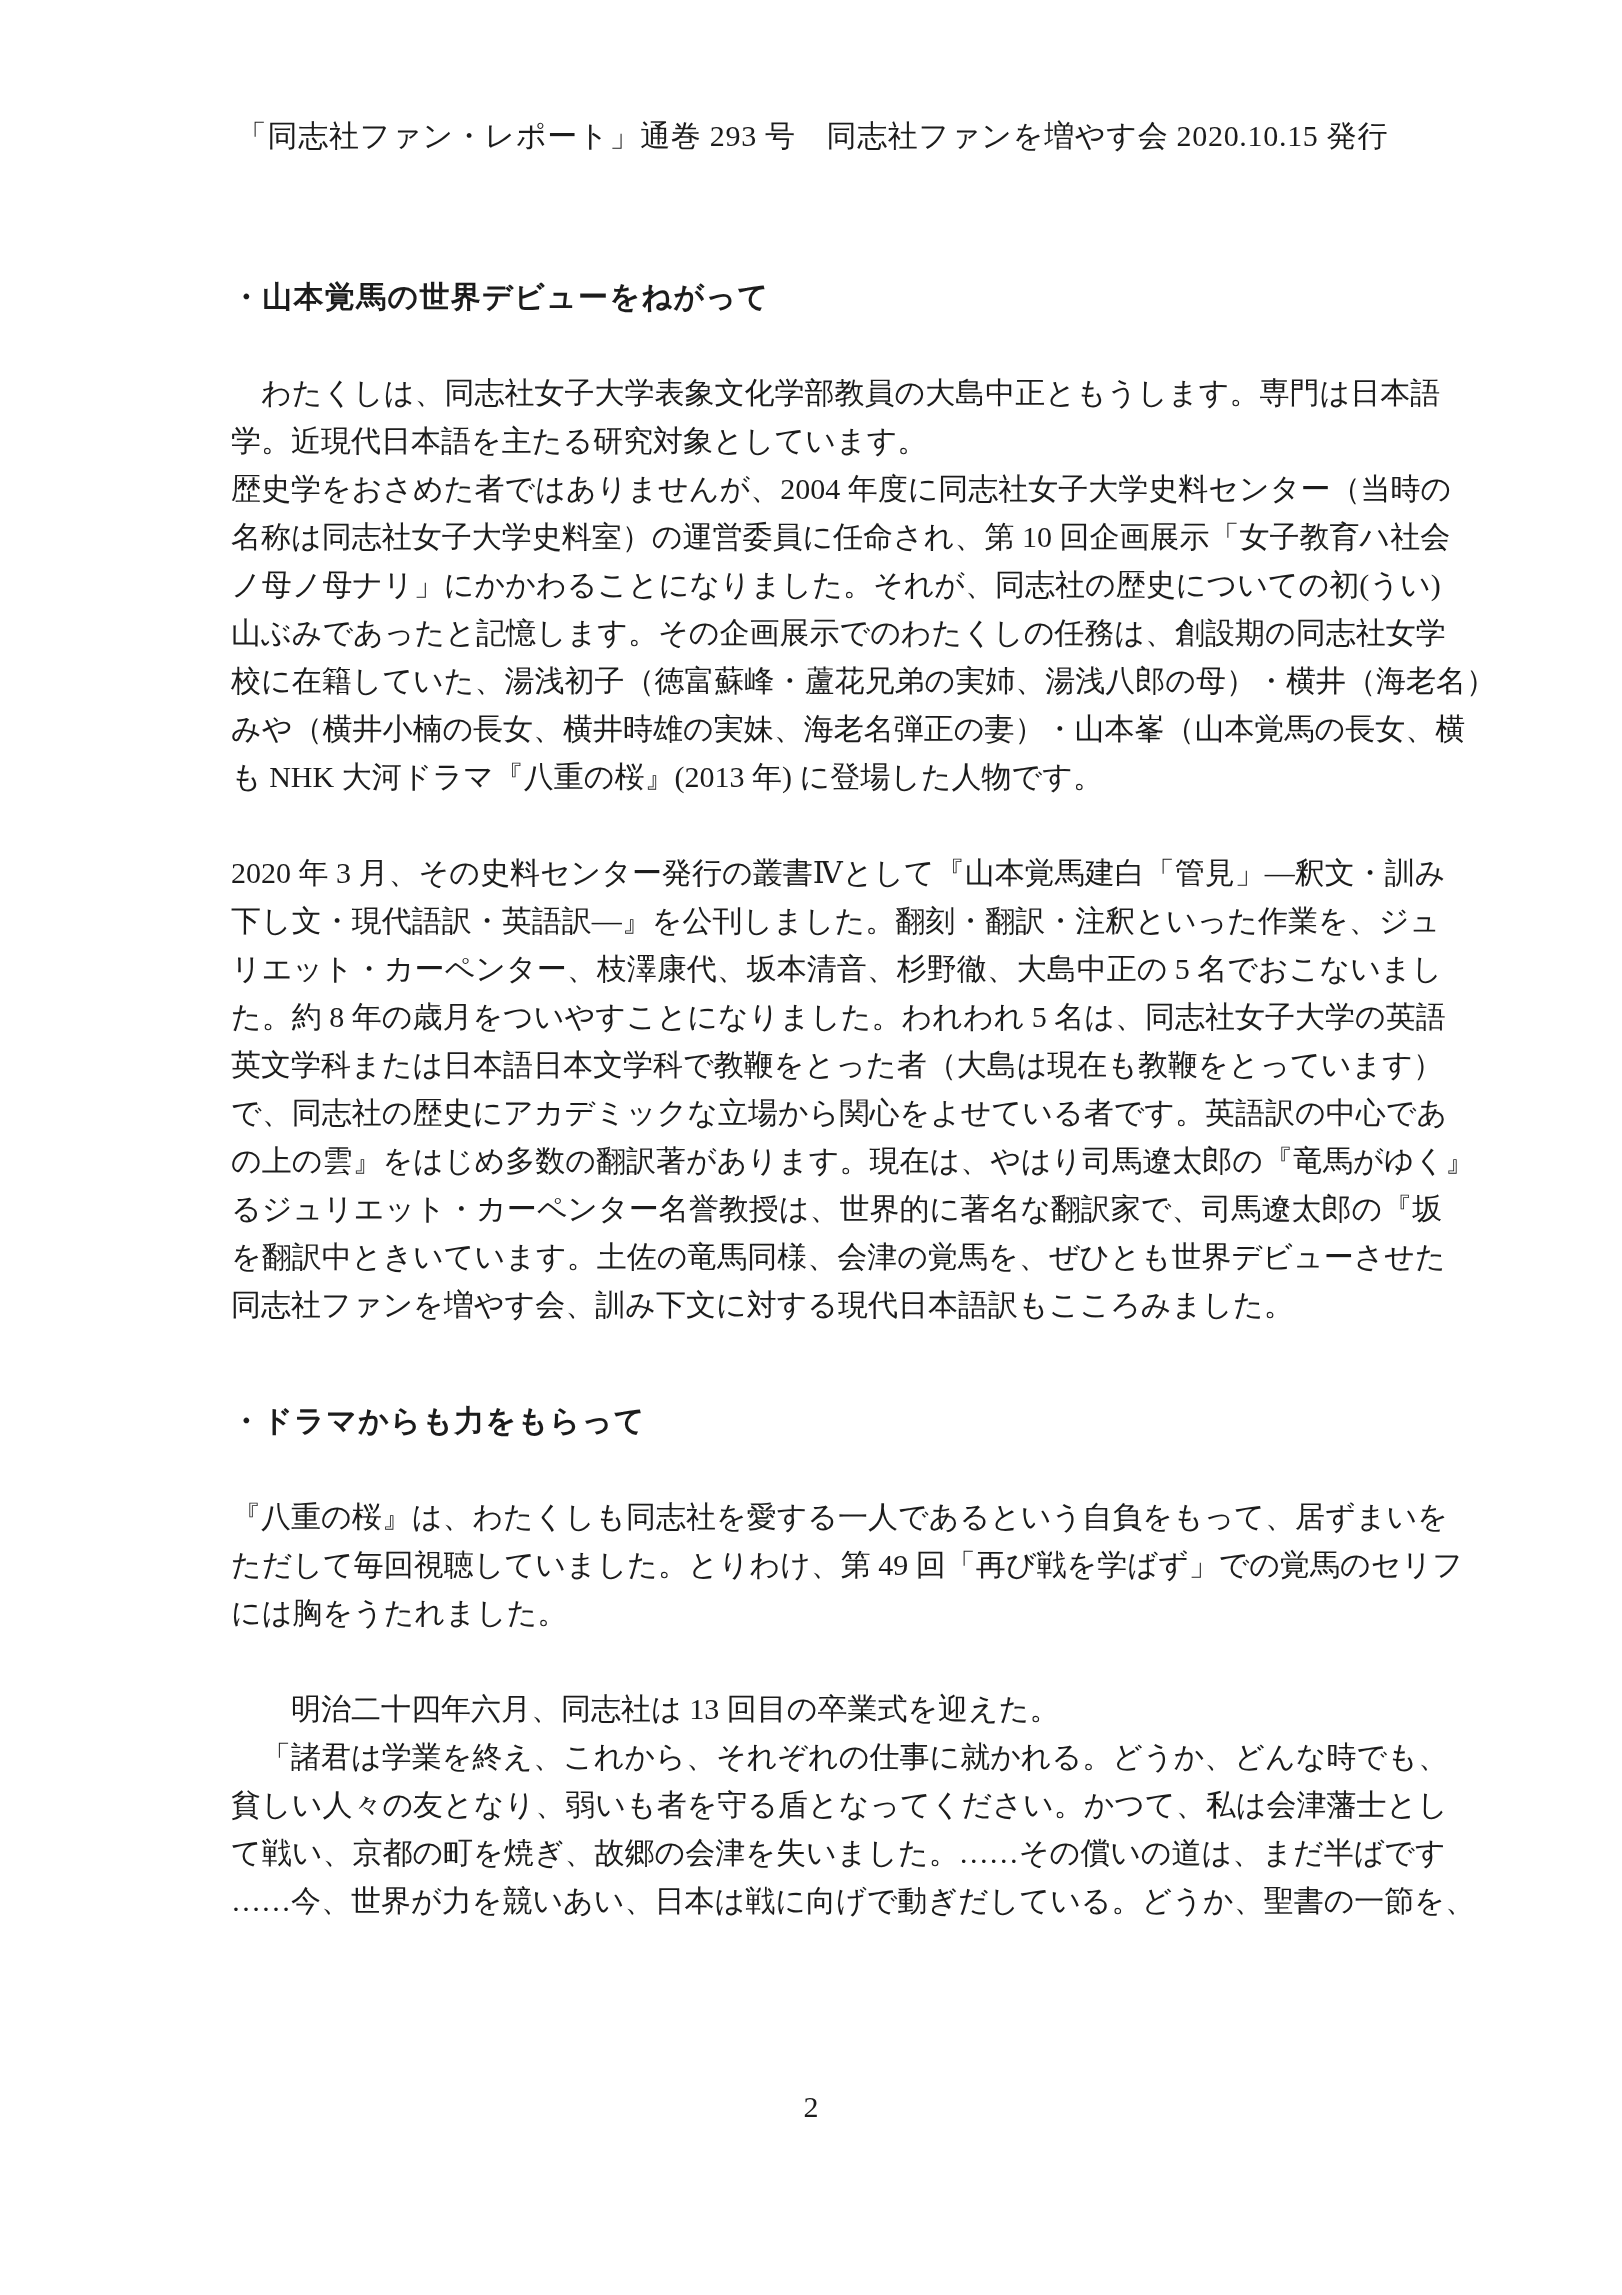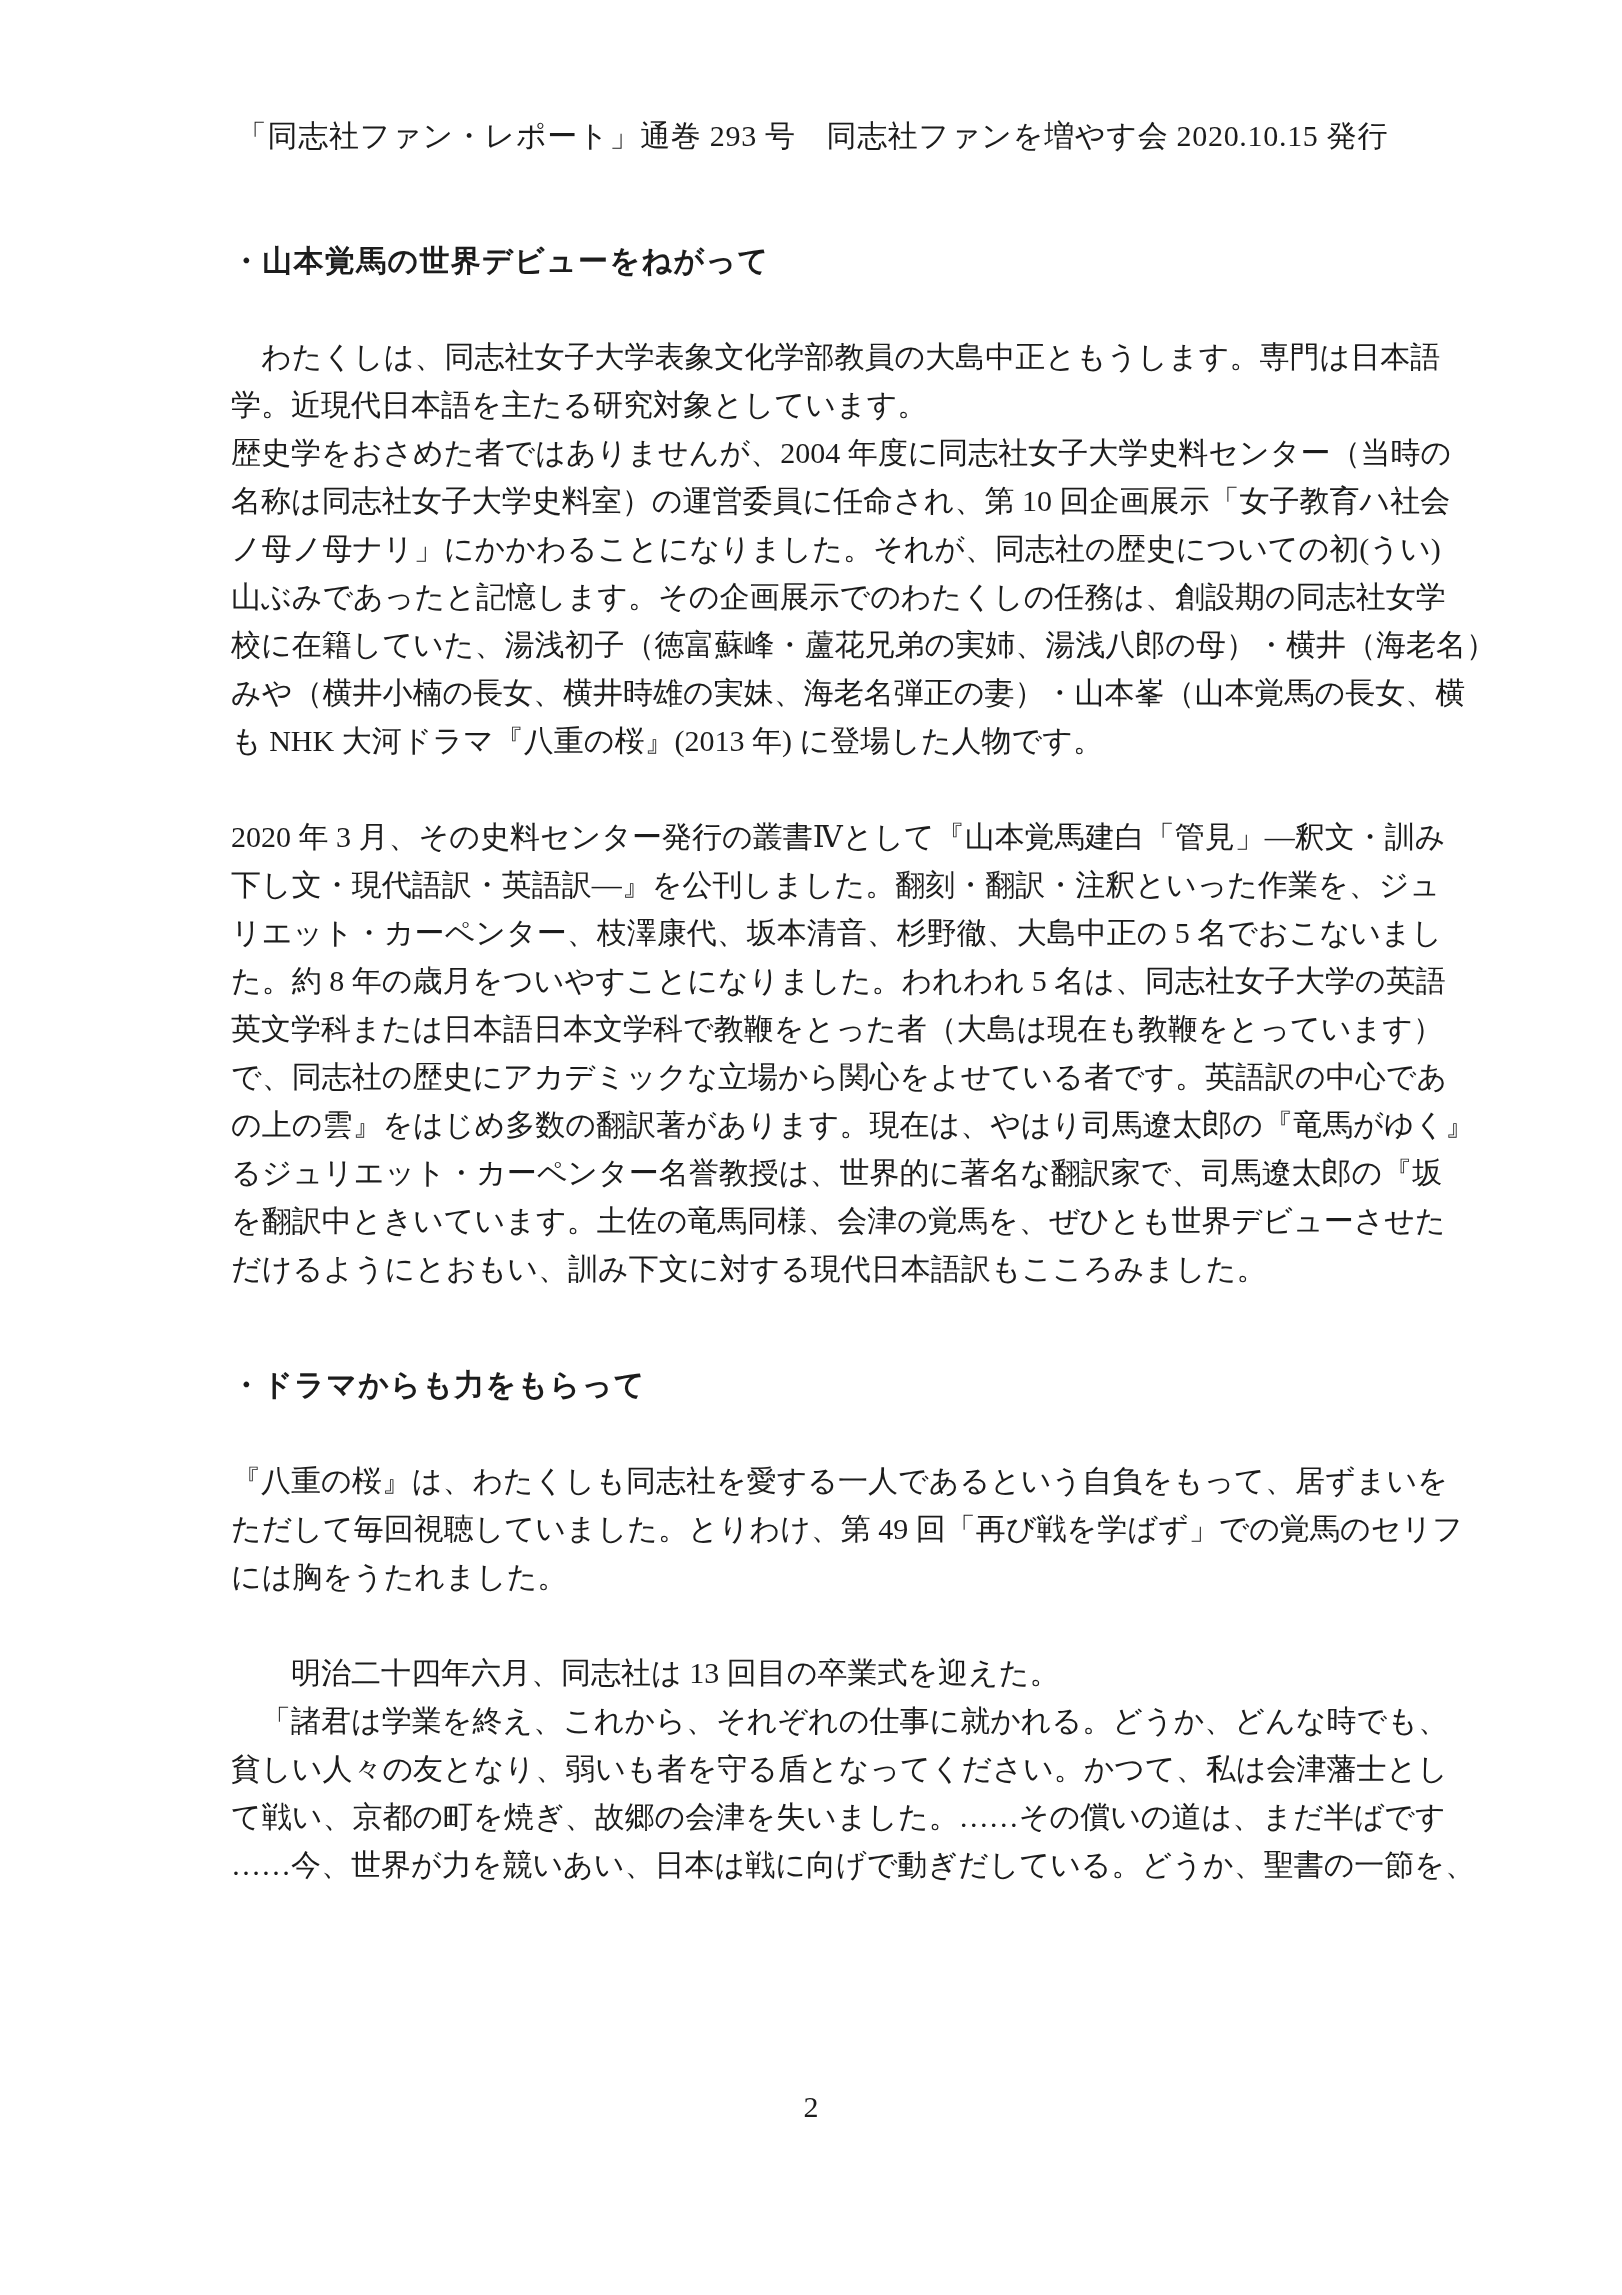--- a/index.html
+++ b/index.html
@@ -27,21 +27,21 @@
     letter-spacing: 0.7px;
   }
   .sec-heading {
     margin: 0;
     line-height: 48px;
     font-weight: 700;
     white-space: pre;
     letter-spacing: 1.3px;
   }
   .sec-heading.first {
-    margin-top: 82px;
+    margin-top: 118px;
   }
   .sec-heading.second {
     margin-top: 19.6px;
     font-family: Liberation Serif, serif;
   }
   .line {
     line-height: 48px;
     white-space: pre;
     letter-spacing: 0;
   }
@@ -82,21 +82,21 @@
 
   <div class="line">2020 年 3 月、その史料センター発行の叢書Ⅳとして『山本覚馬建白「管見」―釈文・訓み</div>
   <div class="line">下し文・現代語訳・英語訳―』を公刊しました。翻刻・翻訳・注釈といった作業を、ジュ</div>
   <div class="line">リエット・カーペンター、枝澤康代、坂本清音、杉野徹、大島中正の 5 名でおこないまし</div>
   <div class="line">た。約 8 年の歳月をついやすことになりました。われわれ 5 名は、同志社女子大学の英語</div>
   <div class="line">英文学科または日本語日本文学科で教鞭をとった者（大島は現在も教鞭をとっています）</div>
   <div class="line">で、同志社の歴史にアカデミックな立場から関心をよせている者です。英語訳の中心であ</div>
   <div class="line">の上の雲』をはじめ多数の翻訳著があります。現在は、やはり司馬遼太郎の『竜馬がゆく』</div>
   <div class="line">るジュリエット・カーペンター名誉教授は、世界的に著名な翻訳家で、司馬遼太郎の『坂</div>
   <div class="line">を翻訳中ときいています。土佐の竜馬同様、会津の覚馬を、ぜひとも世界デビューさせた</div>
-  <div class="line">だけるようにとおもい、訓み下文に対する現代日本語訳もこころみました。</div>
+  <div class="line">同志社ファンを増やす会、訓み下文に対する現代日本語訳もこころみました。</div>
 
   <div class="blank"></div>
 
   <div class="sec-heading second">・ドラマからも力をもらって</div>
   <div class="blank"></div>
 
   <div class="line">『八重の桜』は、わたくしも同志社を愛する一人であるという自負をもって、居ずまいを</div>
   <div class="line">ただして毎回視聴していました。とりわけ、第 49 回「再び戦を学ばず」での覚馬のセリフ</div>
   <div class="line">には胸をうたれました。</div>
 

